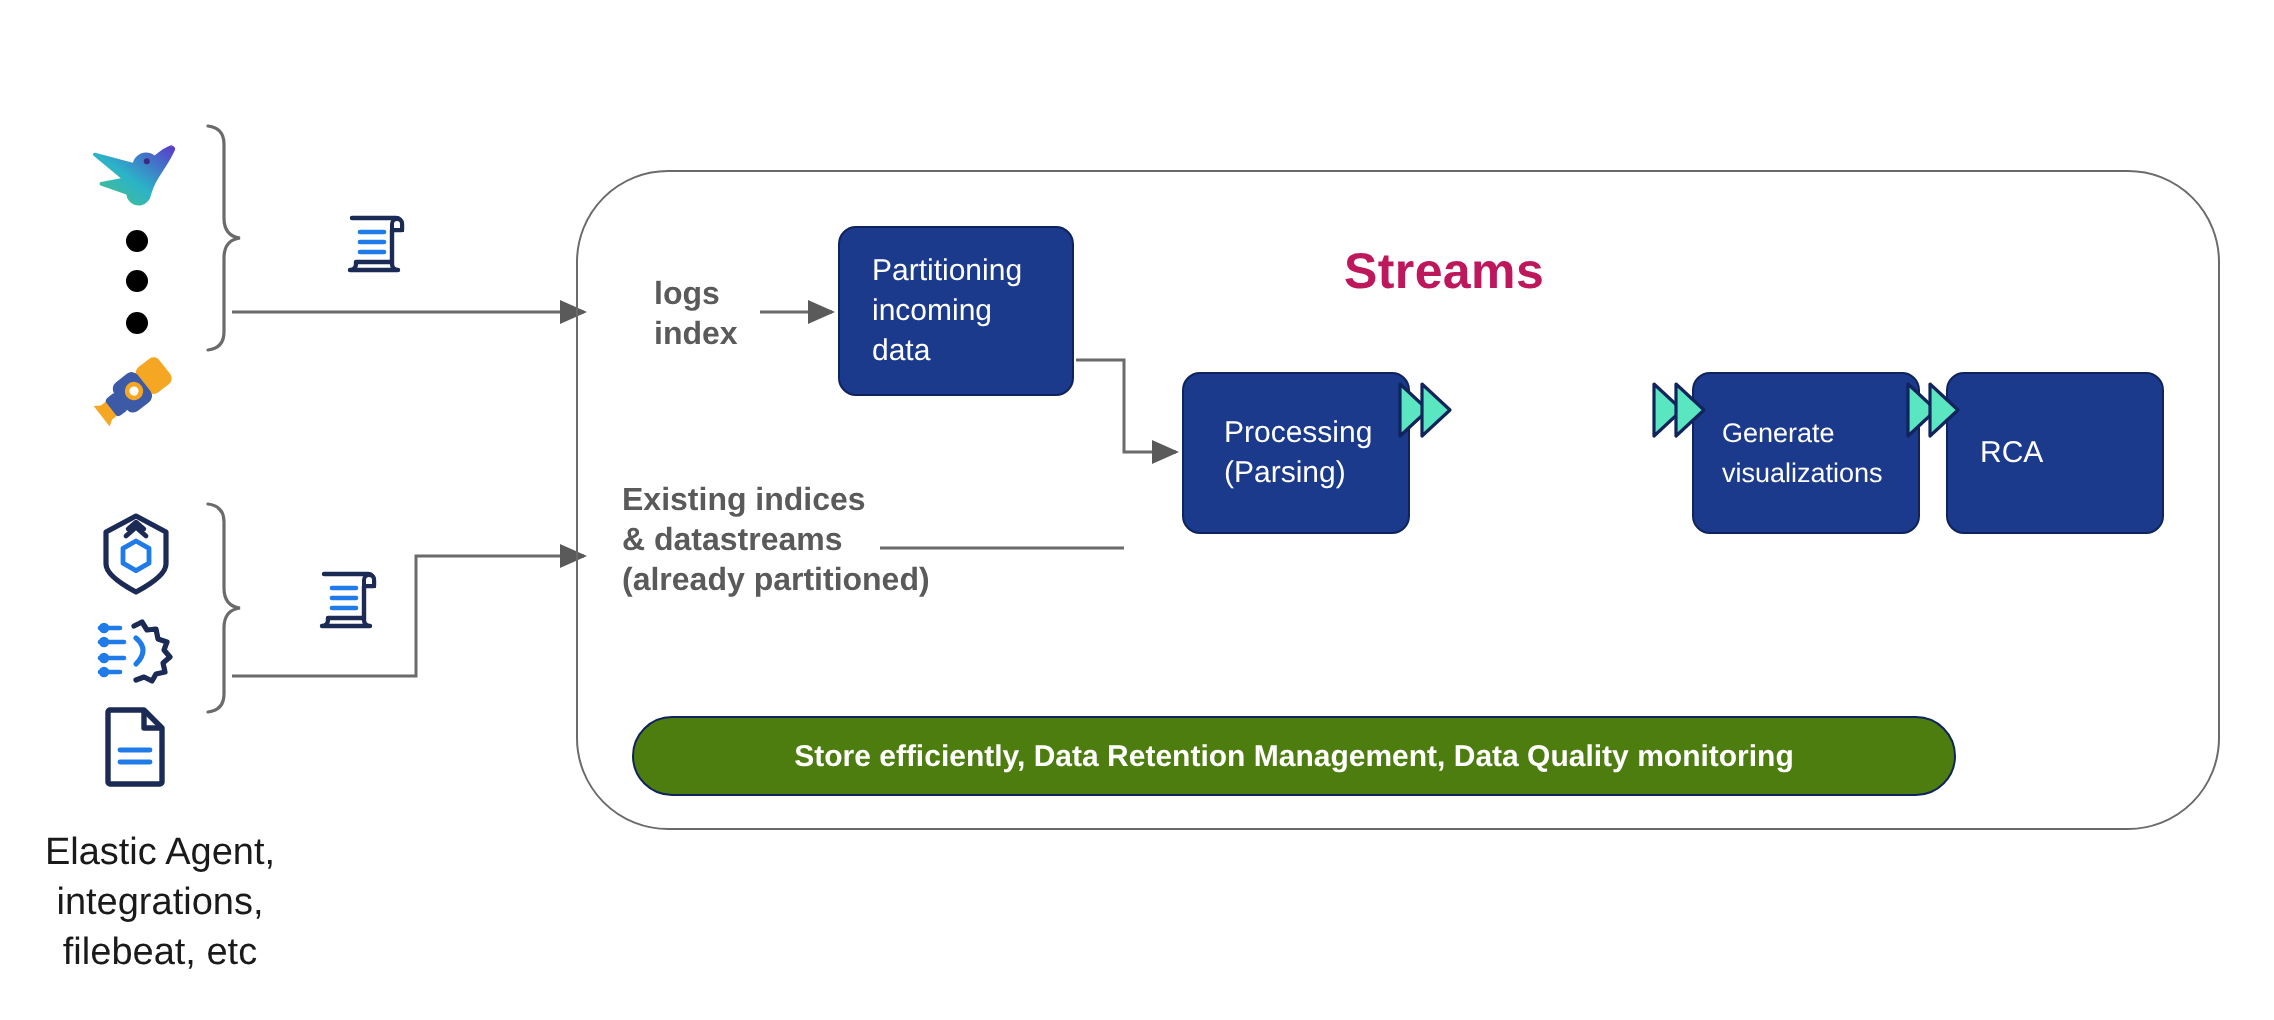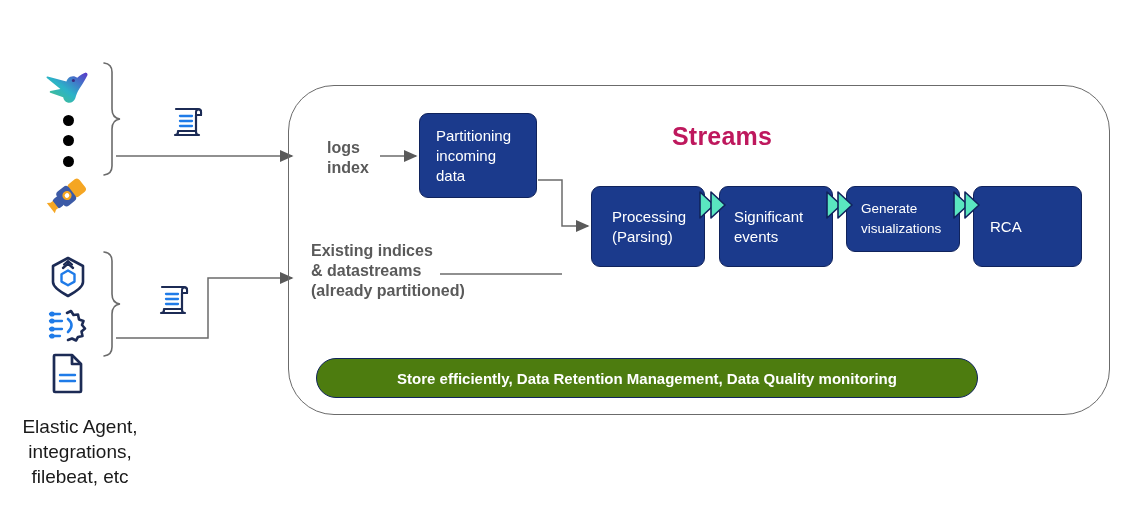--- a/index.html
+++ b/index.html
@@ -143,21 +143,21 @@
   }
   #box-processing {
     left: 591px; top: 186px; width: 114px; height: 81px;
     padding-left: 20px; font-size: 15px;
   }
   #box-significant {
     left: 719px; top: 186px; width: 114px; height: 81px;
     padding-left: 14px; font-size: 15px;
   }
   #box-generate {
-    left: 846px; top: 186px; width: 114px; height: 66px;
+    left: 846px; top: 186px; width: 114px; height: 81px;
     padding-left: 14px; font-size: 13.5px;
   }
   #box-rca {
     left: 973px; top: 186px; width: 109px; height: 81px;
     padding-left: 16px; font-size: 15px;
   }
 
   
   .chevron {
     position: absolute;
@@ -332,24 +332,20 @@
     <span>Partitioning
 incoming
 data</span>
   </div>
 
   <div class="blue-box" id="box-processing">
     <span>Processing
 (Parsing)</span>
   </div>
 
-  <div class="blue-box" id="box-significant">
-    <span>Significant
-events</span>
-  </div>
 
   <div class="blue-box" id="box-generate">
     <span>Generate
 visualizations</span>
   </div>
 
   <div class="blue-box" id="box-rca">
     <span>RCA</span>
   </div>
 

